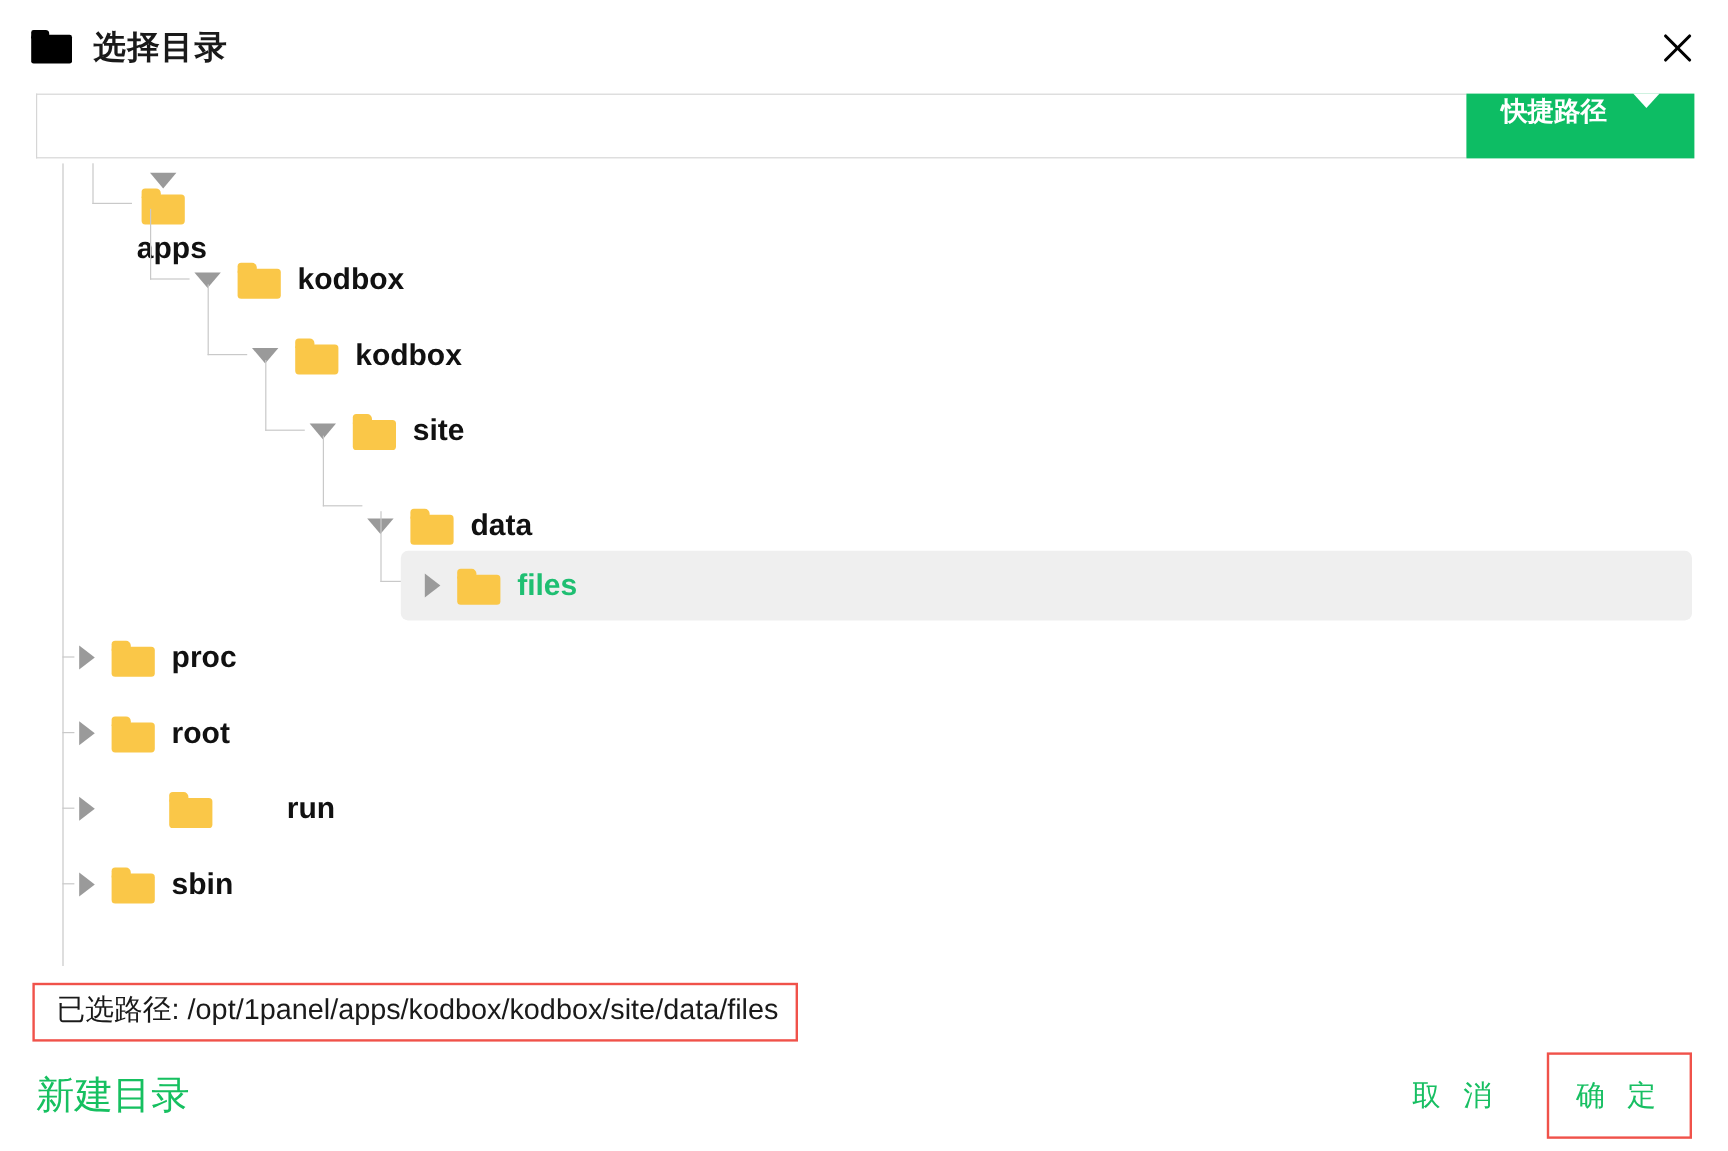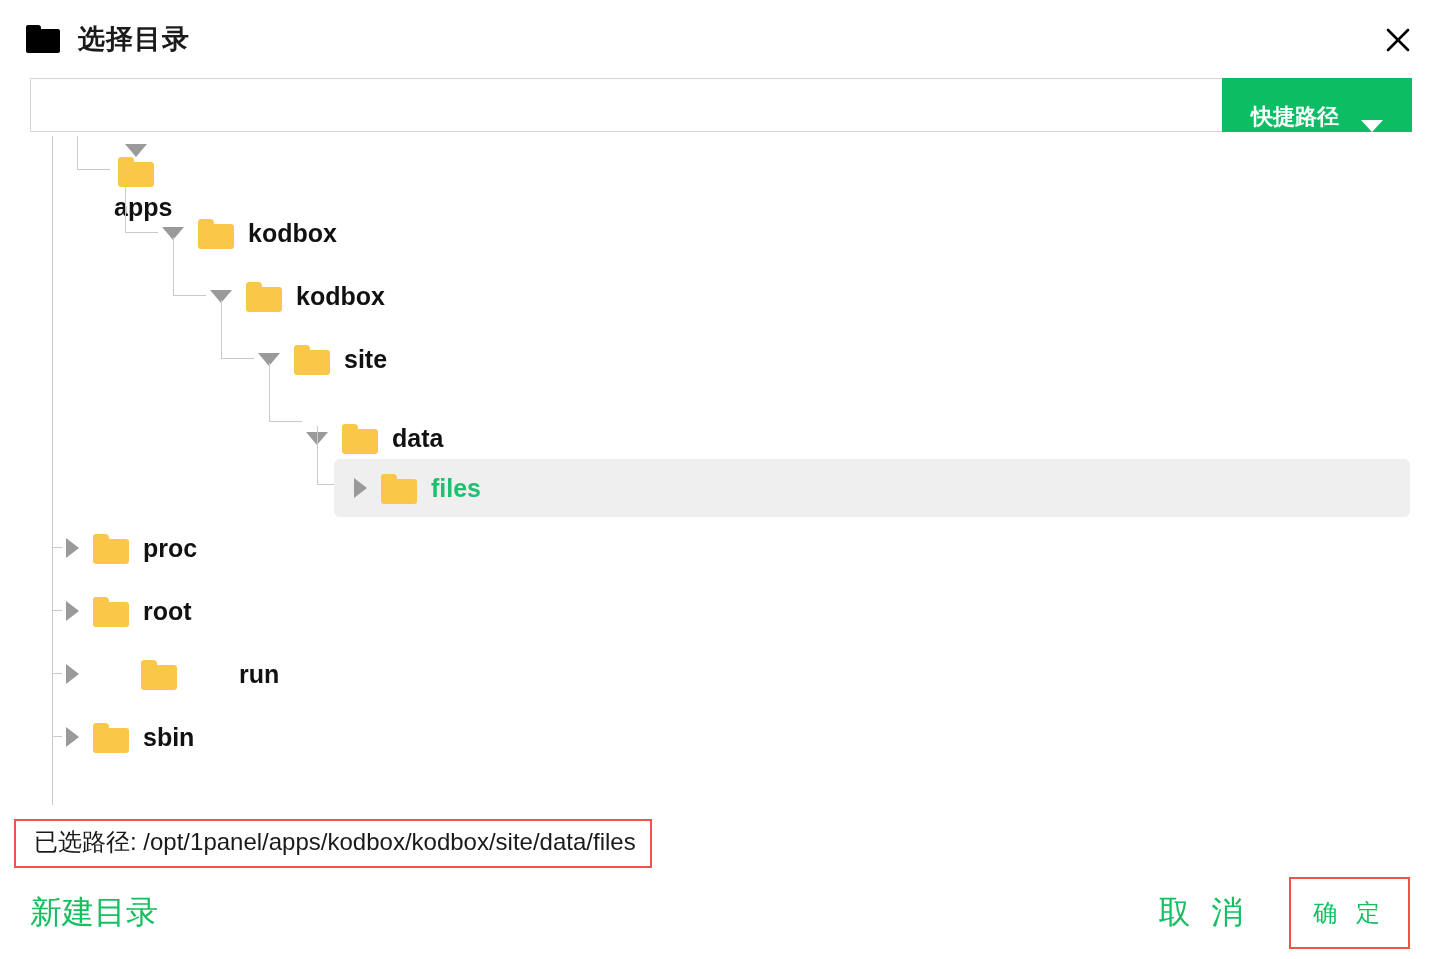--- a/index.html
+++ b/index.html
@@ -63,21 +63,21 @@
     font-size: 19px;
     font-family: "Liberation Sans", sans-serif;
     padding: 0 14px;
     color: #303133;
     outline: none;
   }
   .shortcut-btn {
     flex: 0 0 190px;
     background: #0dbd64;
     color: #fff;
-    display: flex; align-items: flex-end; justify-content: center;
+    display: flex; align-items: flex-start; justify-content: center;
     gap: 22px;
     font-size: 22px; font-weight: bold;
     cursor: pointer;
     user-select: none;
   }
   .caret-down {
     width: 0; height: 0;
     border-left: 11px solid transparent;
     border-right: 11px solid transparent;
     border-top: 12px solid #fff;
@@ -148,20 +148,21 @@
   .elbow {
     position: absolute;
     border-left: 1px solid #c9c9c9;
     border-bottom: 1px solid #c9c9c9;
   }
 
   
   .selpath-wrap {
     flex: 0 0 auto;
     padding: 14px 0 0 14px;
+    margin-left: 13px;
   }
   .selpath {
     display: inline-block;
     border: 2px solid #f0524a;
     padding: 7px 14px 9px 18px;
     font-size: 24px;
     color: #1a1a1a;
     line-height: 1.2;
     background: #fff;
   }
@@ -175,21 +176,21 @@
   }
   .new-dir-btn {
     font-size: 32px; color: #16c060; cursor: pointer;
     font-weight: normal;
   }
   .footer-right {
     margin-left: auto;
     display: flex; align-items: center; gap: 0px;
   }
   .cancel-btn {
-    font-size: 32px; color: #17bf62; cursor: pointer;
+    font-size: 24px; color: #17bf62; cursor: pointer;
     letter-spacing: 6px;
     padding: 10px 18px;
   }
   .confirm-wrap {
     border: 2px solid #f0524a;
     padding: 18px 22px;
     margin-left: 22px;
     display: flex; align-items: center; justify-content: center; text-align: right;
   }
   .confirm-btn {

